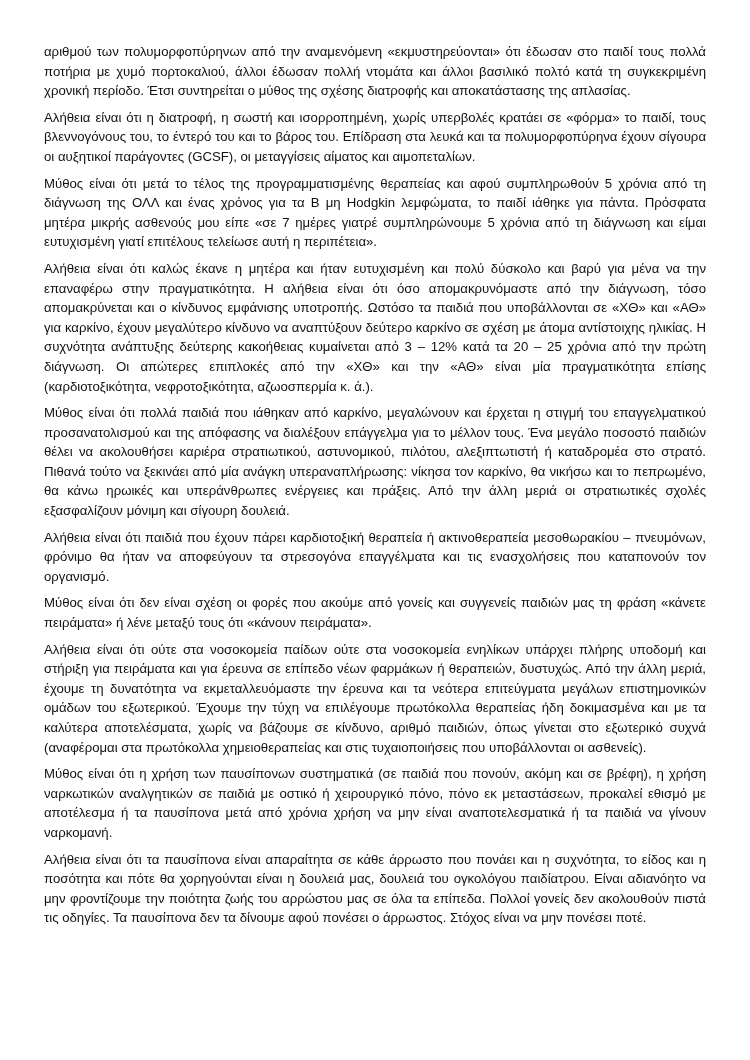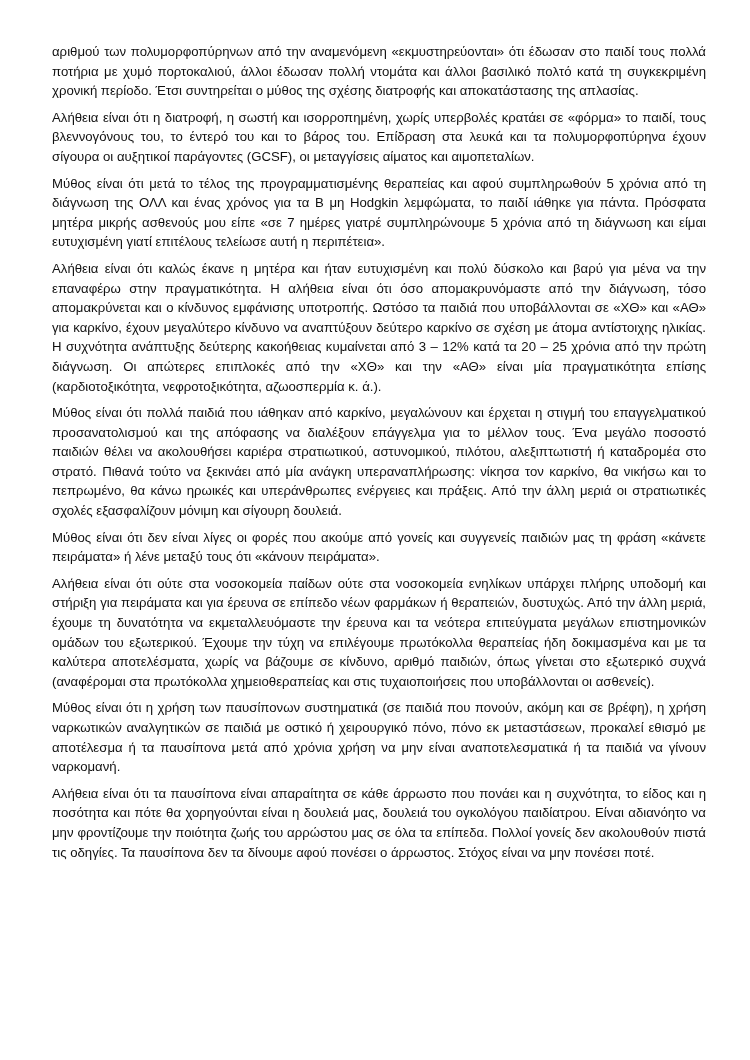--- a/index.html
+++ b/index.html
@@ -8,29 +8,30 @@
     position: absolute;
     left: 44px;
     top: 42px;
     width: 662px;
     font-family: "Liberation Sans", sans-serif;
     font-size: 13.2px;
     line-height: 19.6px;
     color: #111111;
     text-align: justify;
   }
-  .para { margin: 0 0 7px 8px; }
+  .para { margin: 0 0 7px 0; }
   .lead { font-weight: normal; }
 </style>
 </head>
 <body>
 
 <div class="page">
   <p class="para"><span class="lead"></span><span>αριθμού των πολυμορφοπύρηνων από την αναμενόμενη «εκμυστηρεύονται» ότι έδωσαν στο παιδί τους πολλά ποτήρια με χυμό πορτοκαλιού, άλλοι έδωσαν πολλή ντομάτα και άλλοι βασιλικό πολτό κατά τη συγκεκριμένη χρονική περίοδο. Έτσι συντηρείται ο μύθος της σχέσης διατροφής και αποκατάστασης της απλασίας.</span></p>
   <p class="para"><span class="lead">Αλήθεια</span><span> είναι ότι η διατροφή, η σωστή και ισορροπημένη, χωρίς υπερβολές κρατάει σε «φόρμα» το παιδί, τους βλεννογόνους του, το έντερό του και το βάρος του. Επίδραση στα λευκά και τα πολυμορφοπύρηνα έχουν σίγουρα οι αυξητικοί παράγοντες (GCSF), οι μεταγγίσεις αίματος και αιμοπεταλίων.</span></p>
   <p class="para"><span class="lead">Μύθος</span><span> είναι ότι μετά το τέλος της προγραμματισμένης θεραπείας και αφού συμπληρωθούν 5 χρόνια από τη διάγνωση της ΟΛΛ και ένας χρόνος για τα Β μη Hodgkin λεμφώματα, το παιδί ιάθηκε για πάντα. Πρόσφατα μητέρα μικρής ασθενούς μου είπε «σε 7 ημέρες γιατρέ συμπληρώνουμε 5 χρόνια από τη διάγνωση και είμαι ευτυχισμένη γιατί επιτέλους τελείωσε αυτή η περιπέτεια».</span></p>
   <p class="para"><span class="lead">Αλήθεια</span><span> είναι ότι καλώς έκανε η μητέρα και ήταν ευτυχισμένη και πολύ δύσκολο και βαρύ για μένα να την επαναφέρω στην πραγματικότητα. Η αλήθεια είναι ότι όσο απομακρυνόμαστε από την διάγνωση, τόσο απομακρύνεται και ο κίνδυνος εμφάνισης υποτροπής. Ωστόσο τα παιδιά που υποβάλλονται σε «ΧΘ» και «ΑΘ» για καρκίνο, έχουν μεγαλύτερο κίνδυνο να αναπτύξουν δεύτερο καρκίνο σε σχέση με άτομα αντίστοιχης ηλικίας. Η συχνότητα ανάπτυξης δεύτερης κακοήθειας κυμαίνεται από 3 – 12% κατά τα 20 – 25 χρόνια από την πρώτη διάγνωση. Οι απώτερες επιπλοκές από την «ΧΘ» και την «ΑΘ» είναι μία πραγματικότητα επίσης (καρδιοτοξικότητα, νεφροτοξικότητα, αζωοσπερμία κ. ά.).</span></p>
   <p class="para"><span class="lead">Μύθος</span><span> είναι ότι πολλά παιδιά που ιάθηκαν από καρκίνο, μεγαλώνουν και έρχεται η στιγμή του επαγγελματικού προσανατολισμού και της απόφασης να διαλέξουν επάγγελμα για το μέλλον τους. Ένα μεγάλο ποσοστό παιδιών θέλει να ακολουθήσει καριέρα στρατιωτικού, αστυνομικού, πιλότου, αλεξιπτωτιστή ή καταδρομέα στο στρατό. Πιθανά τούτο να ξεκινάει από μία ανάγκη υπεραναπλήρωσης: νίκησα τον καρκίνο, θα νικήσω και το πεπρωμένο, θα κάνω ηρωικές και υπεράνθρωπες ενέργειες και πράξεις. Από την άλλη μεριά οι στρατιωτικές σχολές εξασφαλίζουν μόνιμη και σίγουρη δουλειά.</span></p>
-  <p class="para"><span class="lead">Μύθος</span><span> είναι ότι δεν είναι λίγες οι φορές που ακούμε από γονείς και συγγενείς παιδιών μας τη φράση «κάνετε πειράματα» ή λένε μεταξύ τους ότι «κάνουν πειράματα».</span></p>
+  <p class="para"><span class="lead">Αλήθεια</span><span> είναι ότι παιδιά που έχουν πάρει καρδιοτοξική θεραπεία ή ακτινοθεραπεία μεσοθωρακίου – πνευμόνων, φρόνιμο θα ήταν να αποφεύγουν τα στρεσογόνα επαγγέλματα και τις ενασχολήσεις που καταπονούν τον οργανισμό.</span></p>
+  <p class="para"><span class="lead">Μύθος</span><span> είναι ότι δεν είναι σχέση οι φορές που ακούμε από γονείς και συγγενείς παιδιών μας τη φράση «κάνετε πειράματα» ή λένε μεταξύ τους ότι «κάνουν πειράματα».</span></p>
   <p class="para"><span class="lead">Αλήθεια</span><span> είναι ότι ούτε στα νοσοκομεία παίδων ούτε στα νοσοκομεία ενηλίκων υπάρχει πλήρης υποδομή και στήριξη για πειράματα και για έρευνα σε επίπεδο νέων φαρμάκων ή θεραπειών, δυστυχώς. Από την άλλη μεριά, έχουμε τη δυνατότητα να εκμεταλλευόμαστε την έρευνα και τα νεότερα επιτεύγματα μεγάλων επιστημονικών ομάδων του εξωτερικού. Έχουμε την τύχη να επιλέγουμε πρωτόκολλα θεραπείας ήδη δοκιμασμένα και με τα καλύτερα αποτελέσματα, χωρίς να βάζουμε σε κίνδυνο, αριθμό παιδιών, όπως γίνεται στο εξωτερικό συχνά (αναφέρομαι στα πρωτόκολλα χημειοθεραπείας και στις τυχαιοποιήσεις που υποβάλλονται οι ασθενείς).</span></p>
   <p class="para"><span class="lead">Μύθος</span><span> είναι ότι η χρήση των παυσίπονων συστηματικά (σε παιδιά που πονούν, ακόμη και σε βρέφη), η χρήση ναρκωτικών αναλγητικών σε παιδιά με οστικό ή χειρουργικό πόνο, πόνο εκ μεταστάσεων, προκαλεί εθισμό με αποτέλεσμα ή τα παυσίπονα μετά από χρόνια χρήση να μην είναι αναποτελεσματικά ή τα παιδιά να γίνουν ναρκομανή.</span></p>
   <p class="para"><span class="lead">Αλήθεια</span><span> είναι ότι τα παυσίπονα είναι απαραίτητα σε κάθε άρρωστο που πονάει και η συχνότητα, το είδος και η ποσότητα και πότε θα χορηγούνται είναι η δουλειά μας, δουλειά του ογκολόγου παιδίατρου. Είναι αδιανόητο να μην φροντίζουμε την ποιότητα ζωής του αρρώστου μας σε όλα τα επίπεδα. Πολλοί γονείς δεν ακολουθούν πιστά τις οδηγίες. Τα παυσίπονα δεν τα δίνουμε αφού πονέσει ο άρρωστος. Στόχος είναι να μην πονέσει ποτέ.</span></p>
 </div>
 
 </body></html>

